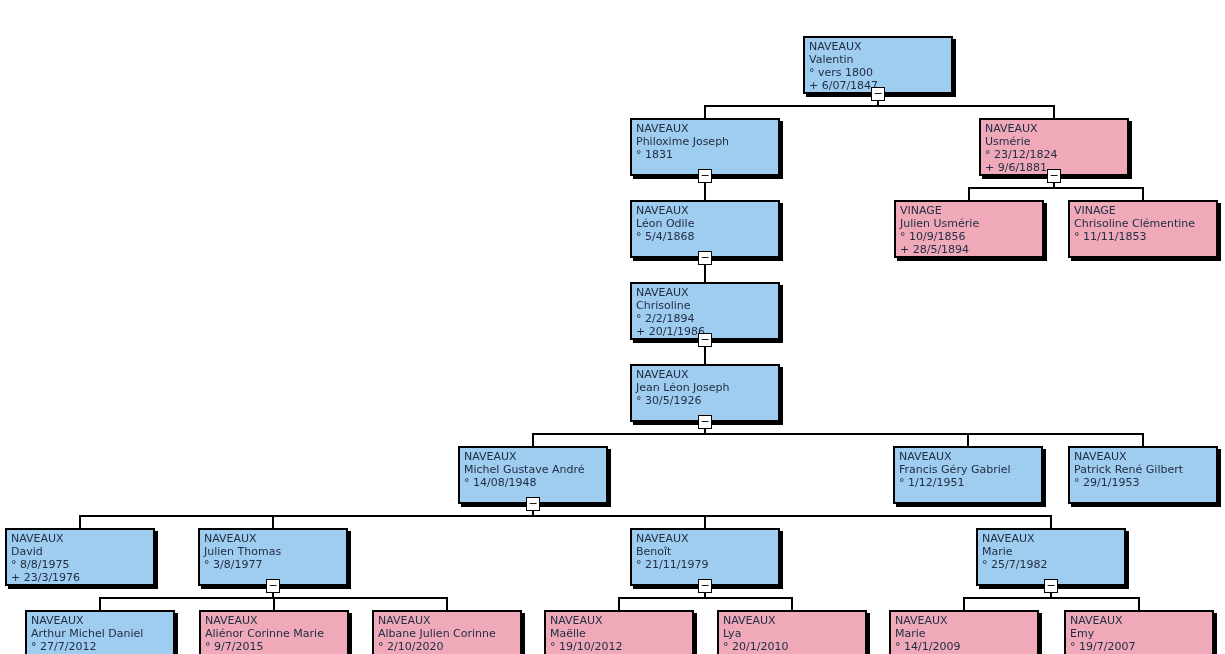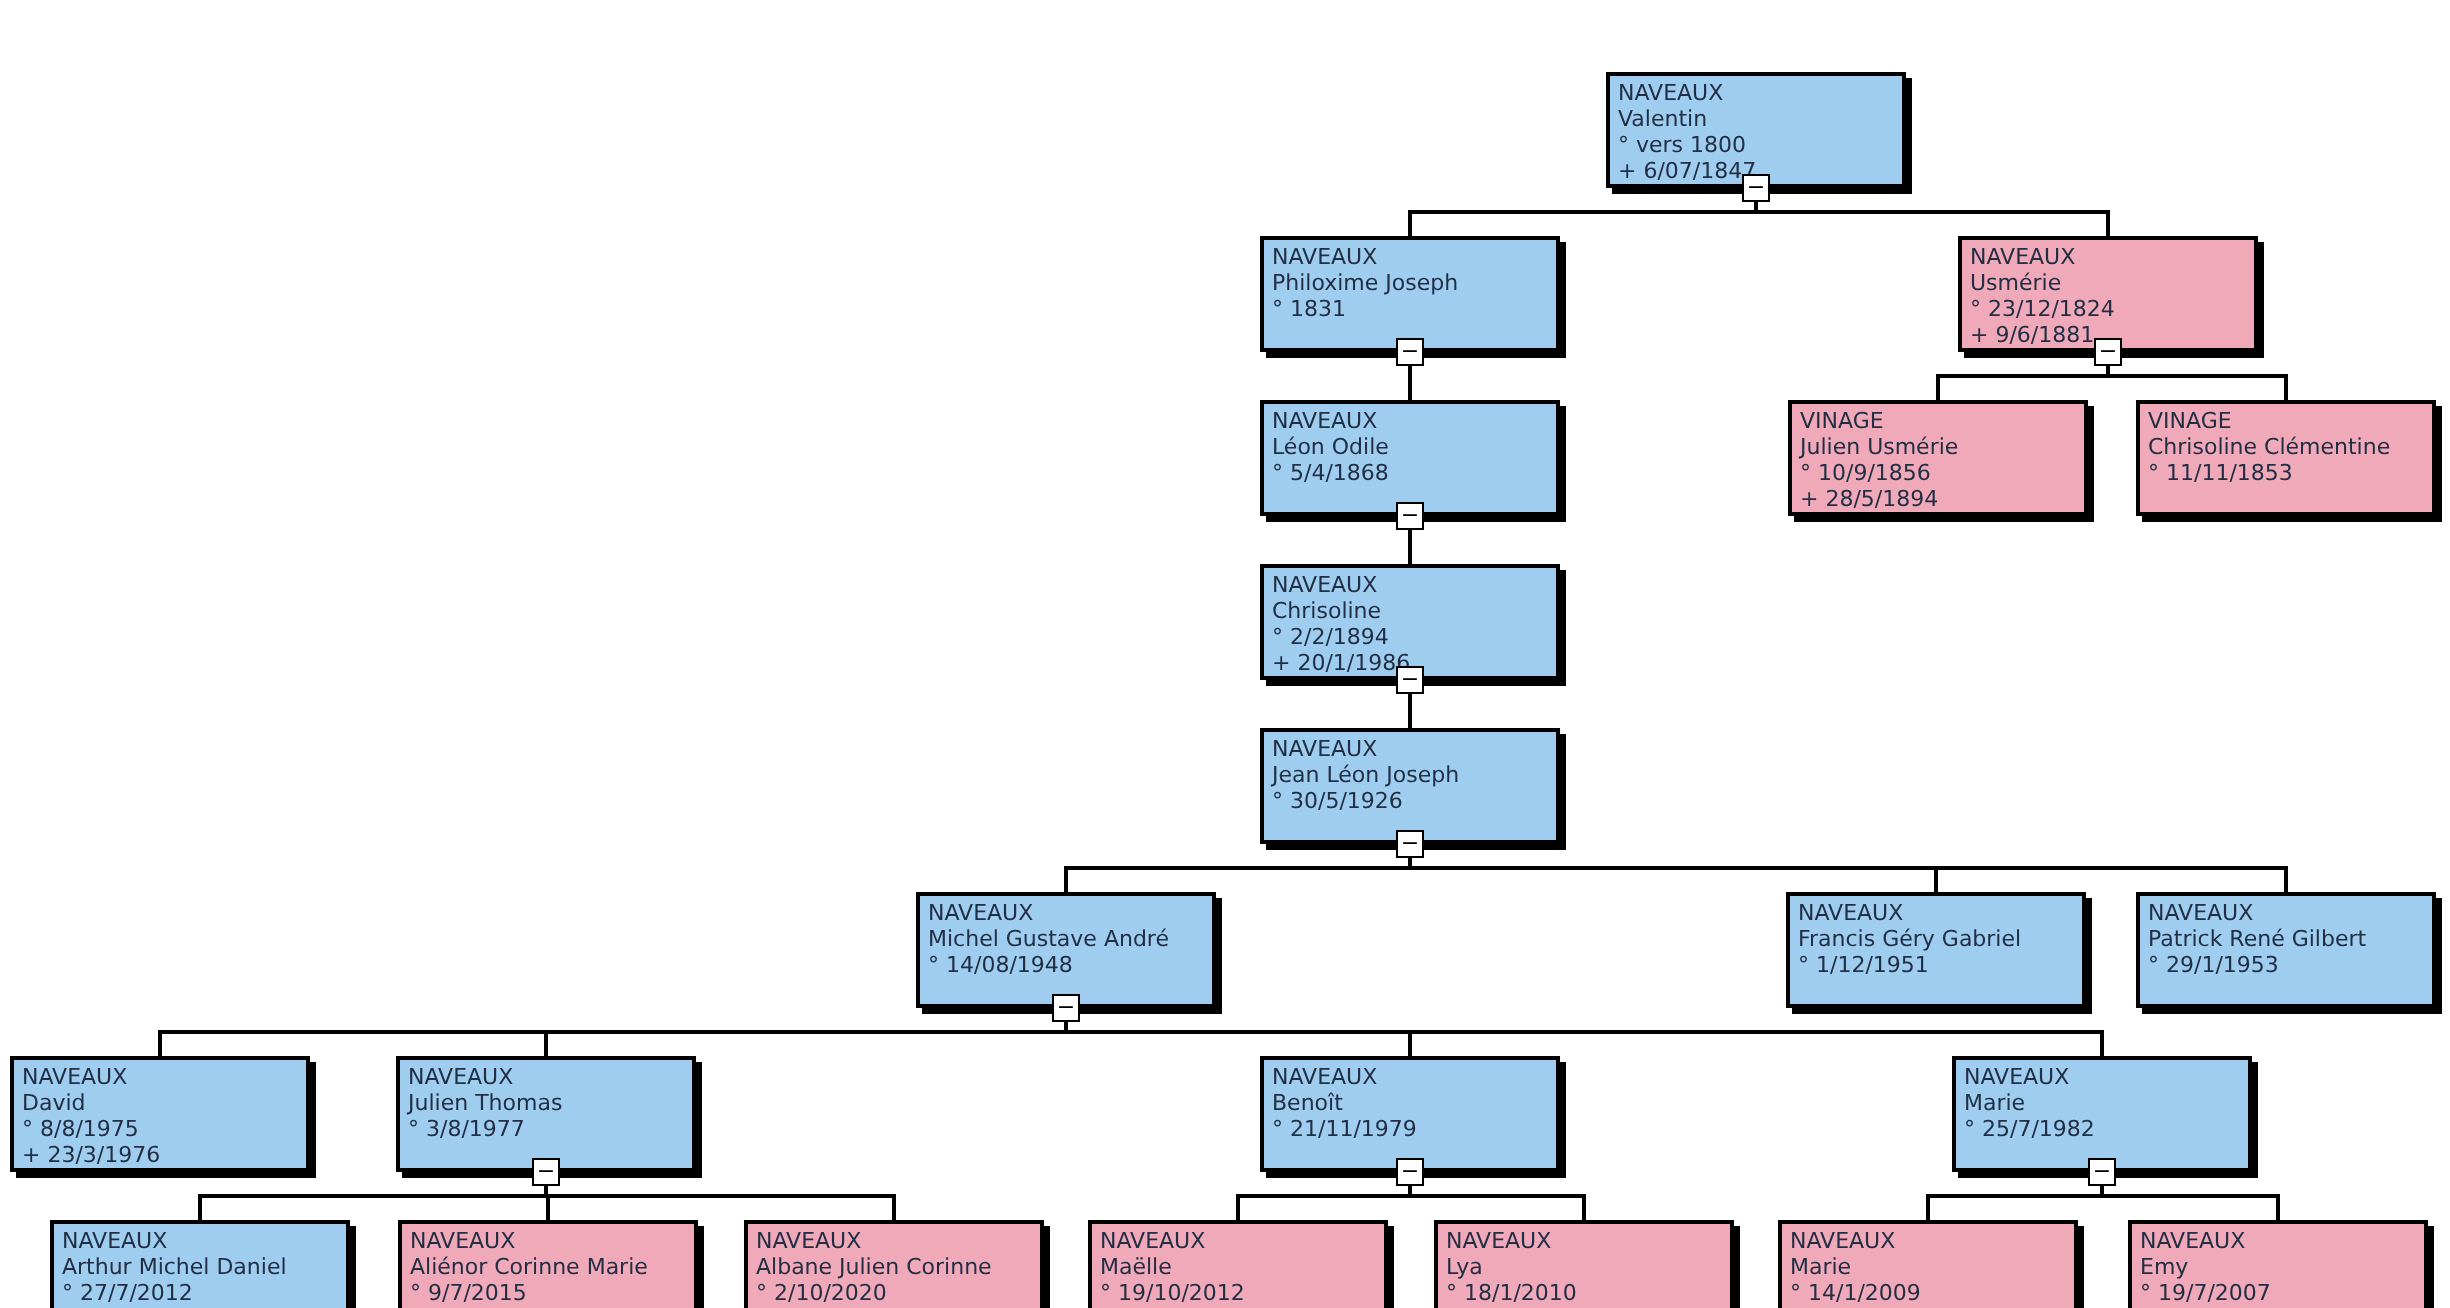--- a/index.html
+++ b/index.html
@@ -196,21 +196,21 @@
       <div class="pline">° 2/10/2020</div>
     </div>
     <div class="person female" style="left: 544px; top: 582px;">
       <div class="pline">NAVEAUX</div>
       <div class="pline">Maëlle</div>
       <div class="pline">° 19/10/2012</div>
     </div>
     <div class="person female" style="left: 717px; top: 582px;">
       <div class="pline">NAVEAUX</div>
       <div class="pline">Lya</div>
-      <div class="pline">° 18/1/2010</div>
+      <div class="pline">° 20/1/2010</div>
     </div>
     <div class="person female" style="left: 889px; top: 582px;">
       <div class="pline">NAVEAUX</div>
       <div class="pline">Marie</div>
       <div class="pline">° 14/1/2009</div>
     </div>
     <div class="person female" style="left: 1064px; top: 582px;">
       <div class="pline">NAVEAUX</div>
       <div class="pline">Emy</div>
       <div class="pline">° 19/7/2007</div>

